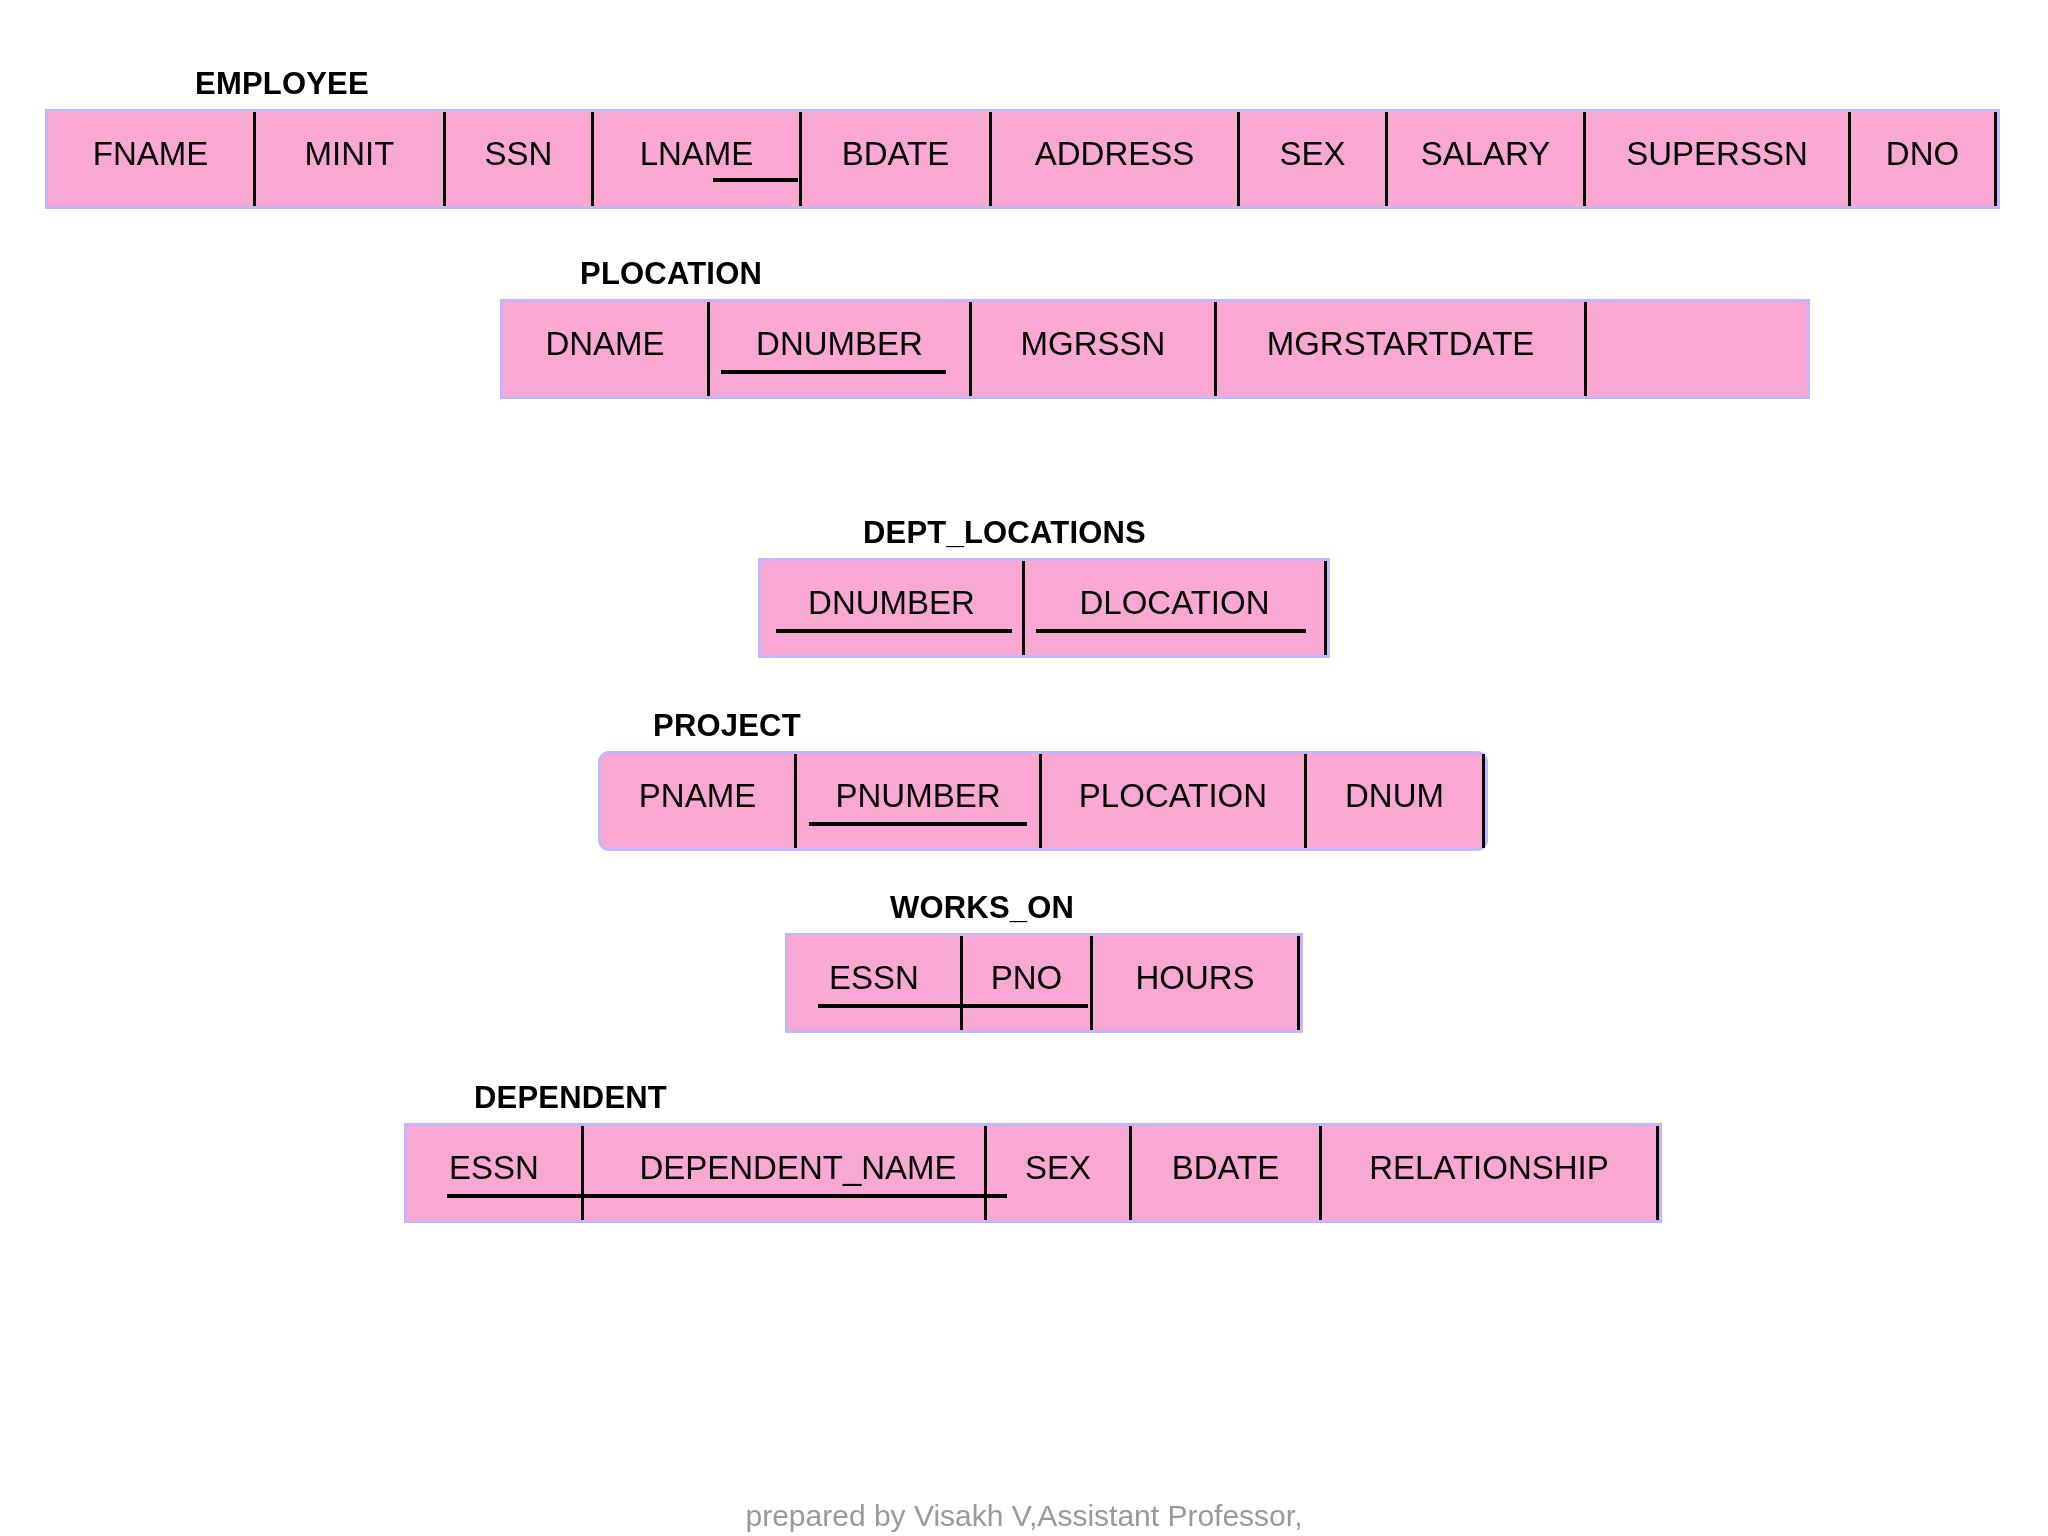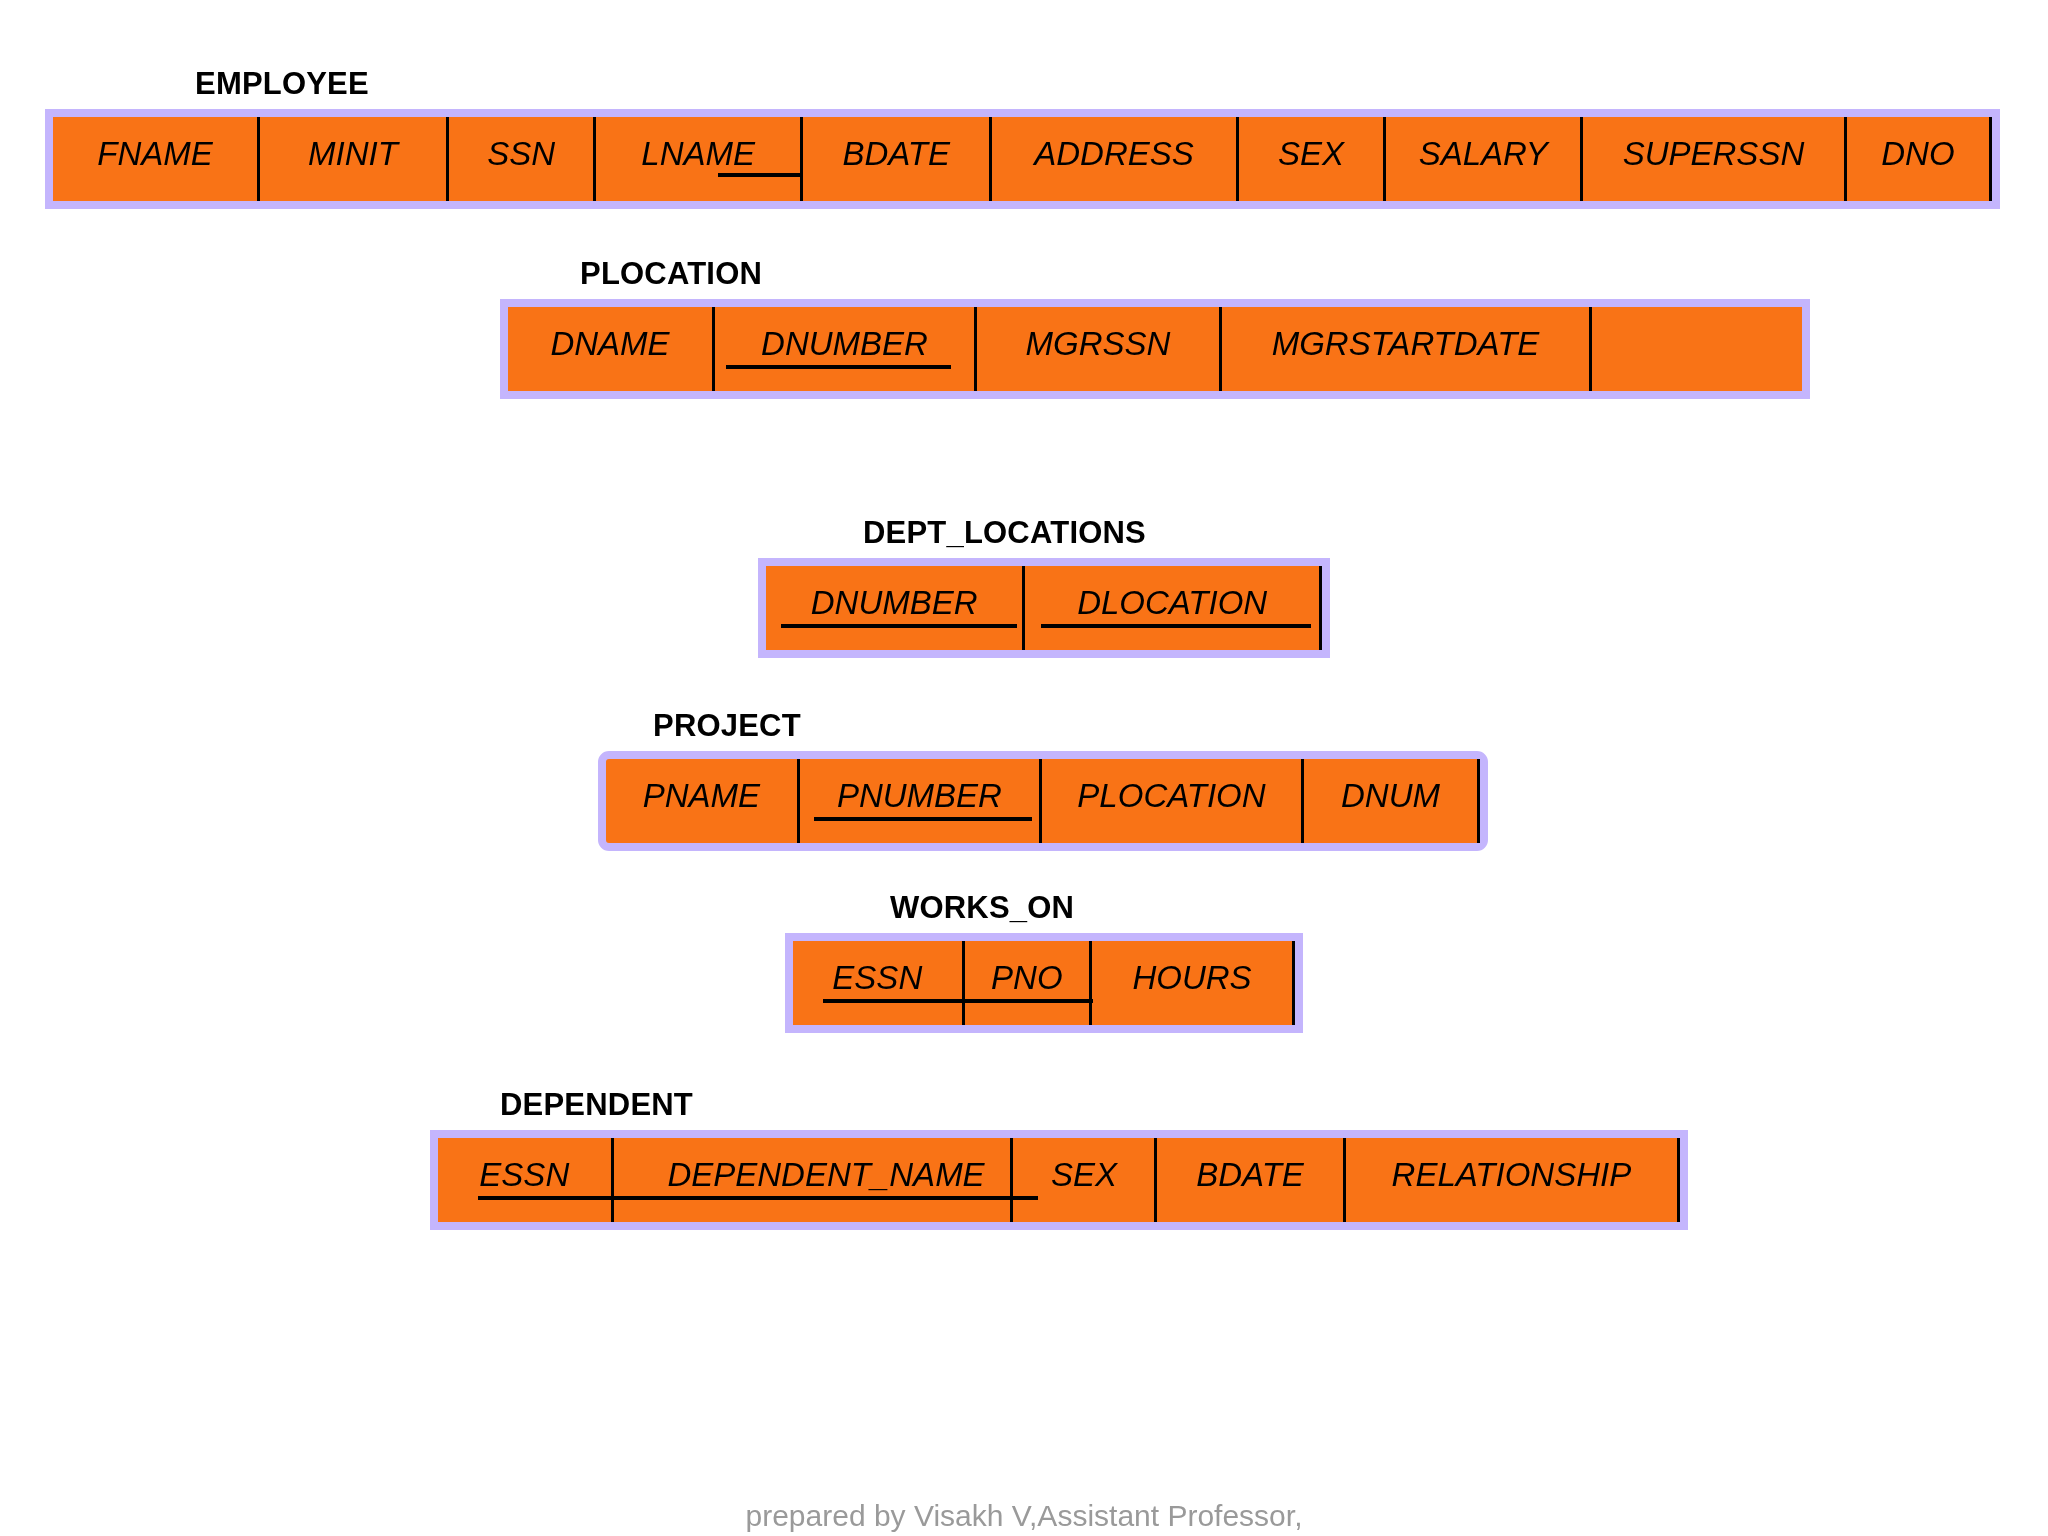--- a/index.html
+++ b/index.html
@@ -34,25 +34,24 @@
     letter-spacing: 0.2px;
     color: #000000;
     margin: 0 0 10px 0;
     white-space: nowrap;
     line-height: 1;
   }
 
   .schema-table {
     display: flex;
     flex-direction: row;
-    border: 8px solid #c4b5fd;
-    background: #f97316;
+    border: 3px solid #c4b5fd;
+    background: #f9a8d4;
     box-sizing: border-box;
     position: relative;
-    font-style: italic;
   }
 
   .attr-cell {
     position: relative;
     box-sizing: border-box;
     border-right: 3px solid #000000;
     display: flex;
     align-items: center;
     justify-content: center;
     background: transparent;
@@ -127,21 +126,21 @@
   
   #schema-works-on { left: 785px; top: 892px; }
   #schema-works-on .schema-title { margin-left: 105px; }
   #schema-works-on .schema-table { height: 100px; width: 518px; }
   #schema-works-on .c0 { width: 175px; }
   #schema-works-on .c1 { width: 130px; }
   #schema-works-on .c2 { width: 207px; }
   #schema-works-on .u-essnpno { left: 30px; width: 270px; bottom: 22px; }
 
   
-  #schema-dependent { left: 430px; top: 1082px; margin-top: 7px; }
+  #schema-dependent { left: 404px; top: 1082px; }
   #schema-dependent .schema-title { margin-left: 70px; }
   #schema-dependent .schema-table { height: 100px; width: 1258px; }
   #schema-dependent .c0 { width: 177px; }
   #schema-dependent .c1 { width: 403px; padding-left: 28px; }
   #schema-dependent .c2 { width: 145px; }
   #schema-dependent .c3 { width: 190px; }
   #schema-dependent .c4 { width: 337px; }
   #schema-dependent .u-essndep { left: 40px; width: 560px; bottom: 22px; }
 
   

